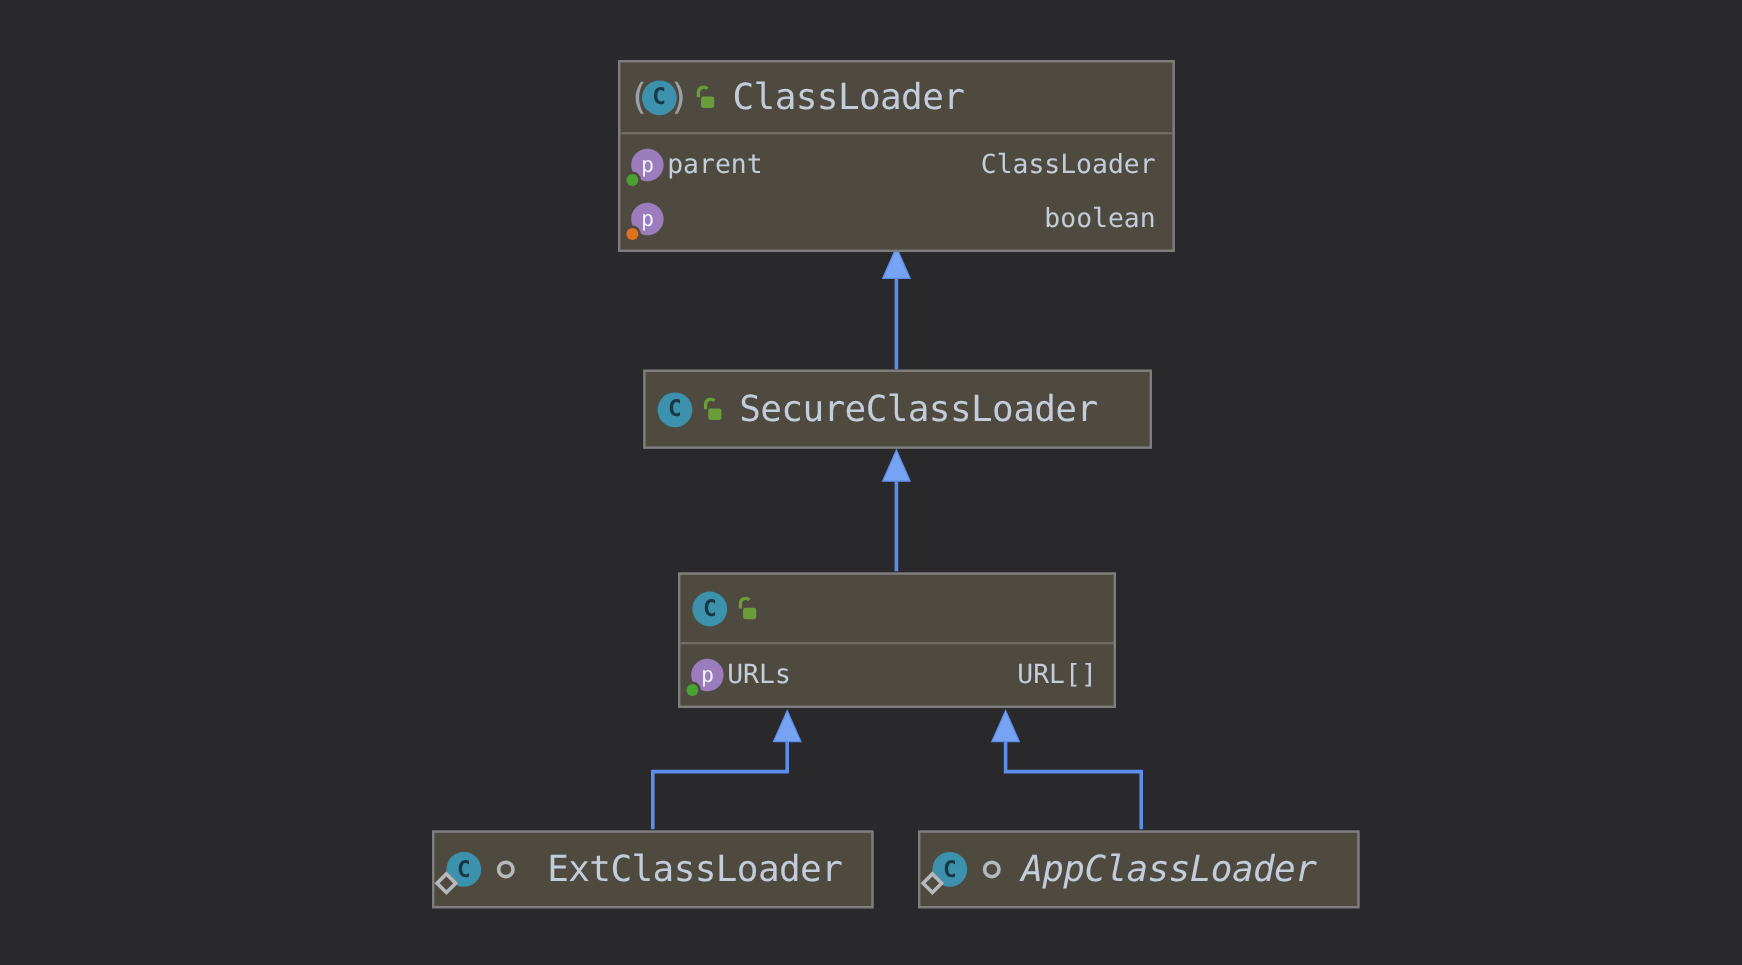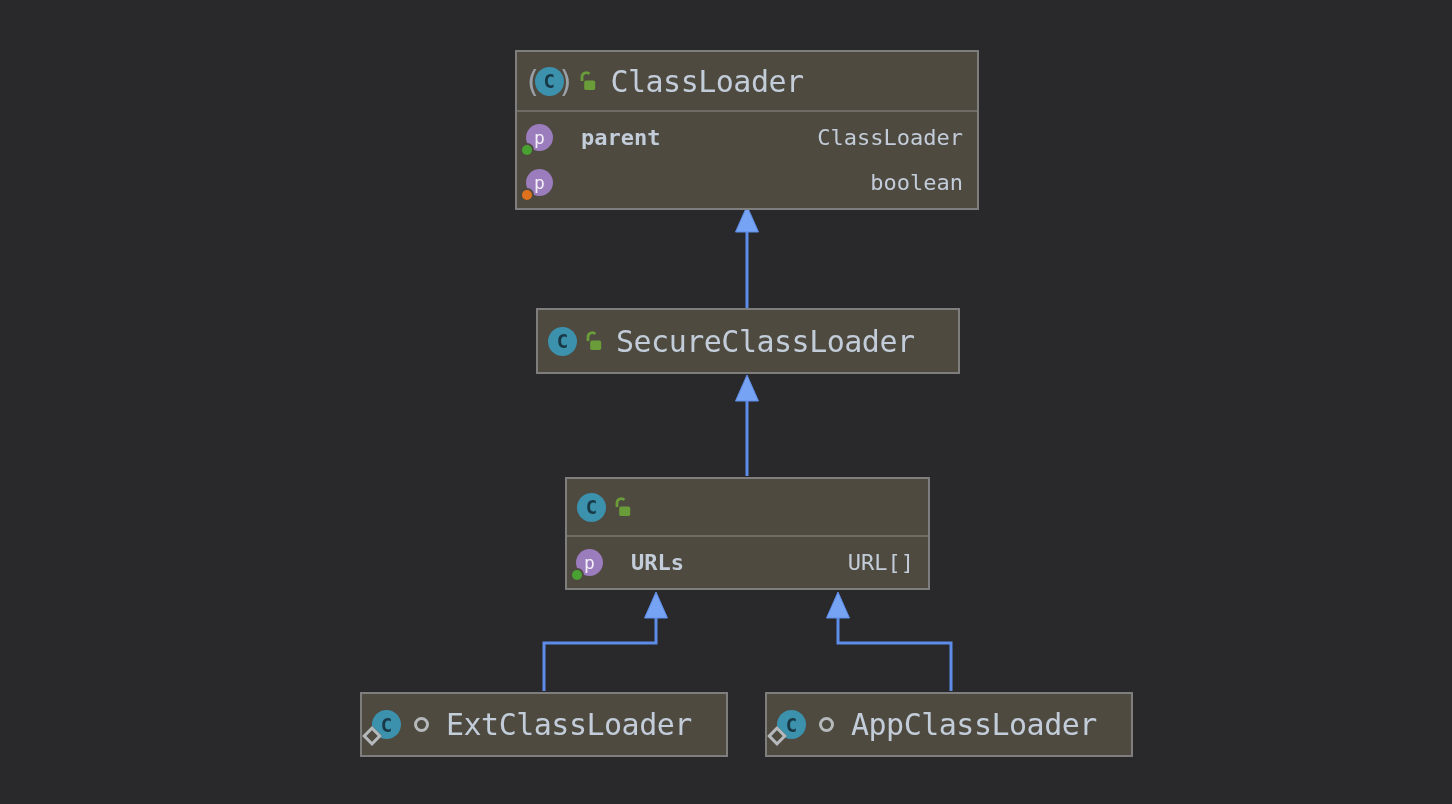--- a/index.html
+++ b/index.html
@@ -63,21 +63,21 @@
   .ring {
     width: 9px; height: 9px; border-radius: 50%;
     border: 3.2px solid #b5b9bb; background: transparent;
     margin-left: 13px; flex: 0 0 auto;
   }
 
   .hdr .ttl { margin-left: 13px; }
 
   .body { border-top: 2px solid #6e6c64; padding: 3px 14px 3px 9px; }
   .row { display: flex; align-items: center; height: 45px; font-size: 22px; }
-  .pname { margin-left: 28px; white-space: nowrap; font-weight: bold; }
+  .pname { margin-left: 3px; white-space: nowrap; }
   .ptype { margin-left: auto; white-space: nowrap; }
 
   
   .picon { position: relative; width: 27px; height: 27px; flex: 0 0 auto; }
   .pcirc {
     width: 27px; height: 27px; border-radius: 50%;
     background: #9b7cbd; color: #f2eef7;
     display: flex; align-items: center; justify-content: center;
     font-size: 18px; font-family: "DejaVu Sans Mono", monospace;
   }
@@ -184,28 +184,28 @@
     </div>
   </div>
 
   <div class="node" style="left:360px; top:692px; width:368px;">
     <div class="hdr" style="height:61px;">
       <span class="cicon">
         <span class="ccirc">C</span>
         <span class="diamond"></span>
       </span>
       <span class="ring"></span>
-      <span class="ttl" style="margin-left:17px;text-align:right;">ExtClassLoader</span>
+      <span class="ttl" style="margin-left:27px;text-align:right;">ExtClassLoader</span>
     </div>
   </div>
 
   <div class="node" style="left:765px; top:692px; width:368px;">
     <div class="hdr" style="height:61px;">
       <span class="cicon">
         <span class="ccirc">C</span>
         <span class="diamond"></span>
       </span>
       <span class="ring"></span>
-      <span class="ttl" style="margin-left:17px;">AppClassLoader</span>
+      <span class="ttl" style="margin-left:17px;font-style:italic;">AppClassLoader</span>
     </div>
   </div>
 
 </div>
 
 </body></html>

